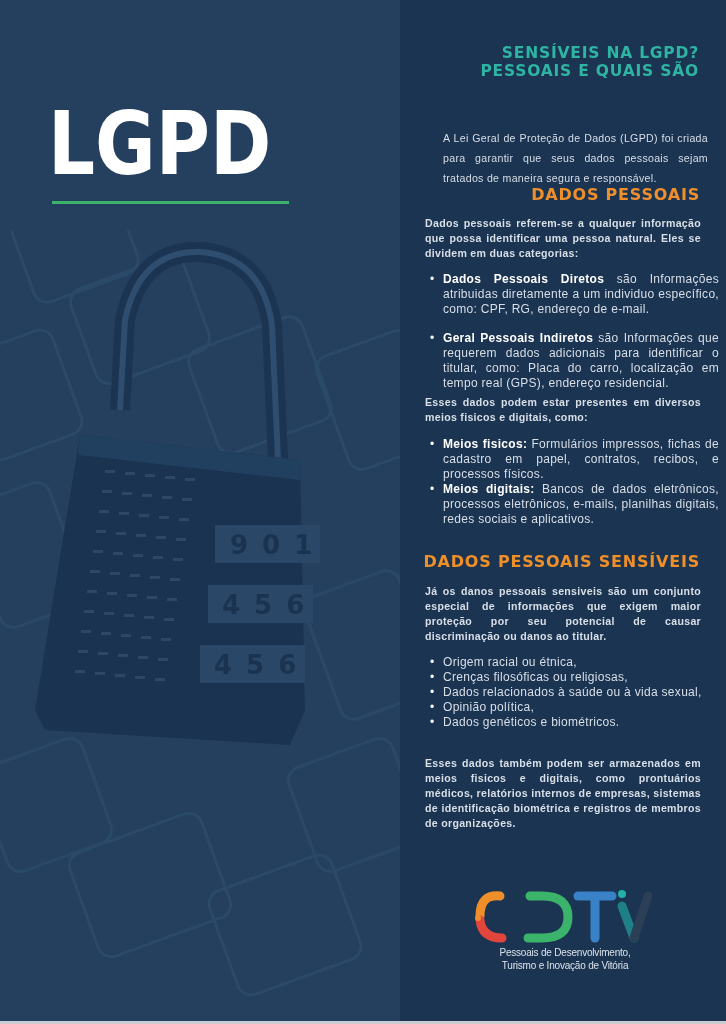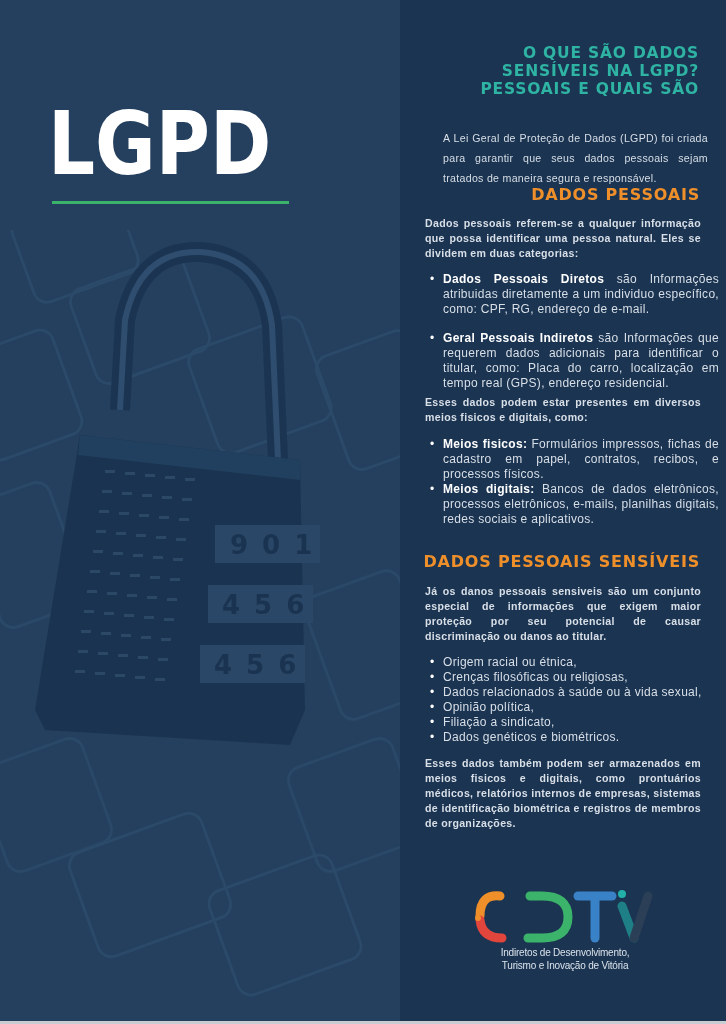--- a/index.html
+++ b/index.html
@@ -132,21 +132,20 @@
       </g>
     </svg>
 
     <div class="lgpd">LGPD</div>
     <div class="green-line"></div>
   </div>
 
   <div class="right"></div>
 
   <div class="main-q">
-    <div>O QUE SÃO DADOS</div>
     <div>SENSÍVEIS NA LGPD?</div>
     <div>PESSOAIS E QUAIS SÃO</div>
   </div>
 
   <div class="intro">A Lei Geral de Proteção de Dados (LGPD) foi criada para garantir que seus dados pessoais sejam tratados de maneira segura e responsável.</div>
 
   <div class="h2" style="top:185px;">DADOS PESSOAIS</div>
 
   <div class="para" style="top:216px;">Dados pessoais referem-se a qualquer informação que possa identificar uma pessoa natural. Eles se dividem em duas categorias:</div>
 
@@ -164,21 +163,20 @@
 
   <div class="h2" style="top:552px;">DADOS PESSOAIS SENSÍVEIS</div>
 
   <div class="para" style="top:584px;">Já os danos pessoais sensiveis são um conjunto especial de informações que exigem maior proteção por seu potencial de causar discriminação ou danos ao titular.</div>
 
   <ul class="blist" style="top:655px;">
     <li>Origem racial ou étnica,</li>
     <li>Crenças filosóficas ou religiosas,</li>
     <li>Dados relacionados à saúde ou à vida sexual,</li>
     <li>Opinião política,</li>
-    <li>Filiação a sindicato,</li>
     <li>Dados genéticos e biométricos.</li>
   </ul>
 
   <div class="para" style="top:756px;">Esses dados também podem ser armazenados em meios fisicos e digitais, como prontuários médicos, relatórios internos de empresas, sistemas de identificação biométrica e registros de membros de organizações.</div>
 
   <svg class="logo" width="190" height="60" viewBox="0 0 190 60">
 
     <path d="M30 10 Q10 8 10 30" fill="none" stroke="#ef8f2a" stroke-width="9" stroke-linecap="round"></path>
     <path d="M10 34 Q12 52 32 52" fill="none" stroke="#e2453c" stroke-width="9" stroke-linecap="round"></path>
     <circle cx="8" cy="32" r="3" fill="#ef8f2a"></circle>
@@ -186,18 +184,18 @@
     <path d="M60 10 L72 10 Q98 10 98 31 Q98 52 72 52 L58 52" fill="none" stroke="#3cb36a" stroke-width="9" stroke-linecap="round"></path>
 
     <path d="M108 10 L142 10" stroke="#3a82c7" stroke-width="9" stroke-linecap="round"></path>
     <path d="M125 12 L125 52" stroke="#3a82c7" stroke-width="9" stroke-linecap="round"></path>
 
     <circle cx="152" cy="8" r="4" fill="#22b0a8"></circle>
     <path d="M152 20 L164 52" stroke="#1f7f86" stroke-width="9" stroke-linecap="round"></path>
     <path d="M164 52 L178 10" stroke="#2b3f57" stroke-width="9" stroke-linecap="round"></path>
   </svg>
   <div class="logo-caption">
-    <div>Indiretos de Desenvolvimento,</div>
+    <div>Pessoais de Desenvolvimento,</div>
     <div>Turismo e Inovação de Vitória</div>
   </div>
 
   <div class="bottom-strip"></div>
 </div>
 
 </body></html>

